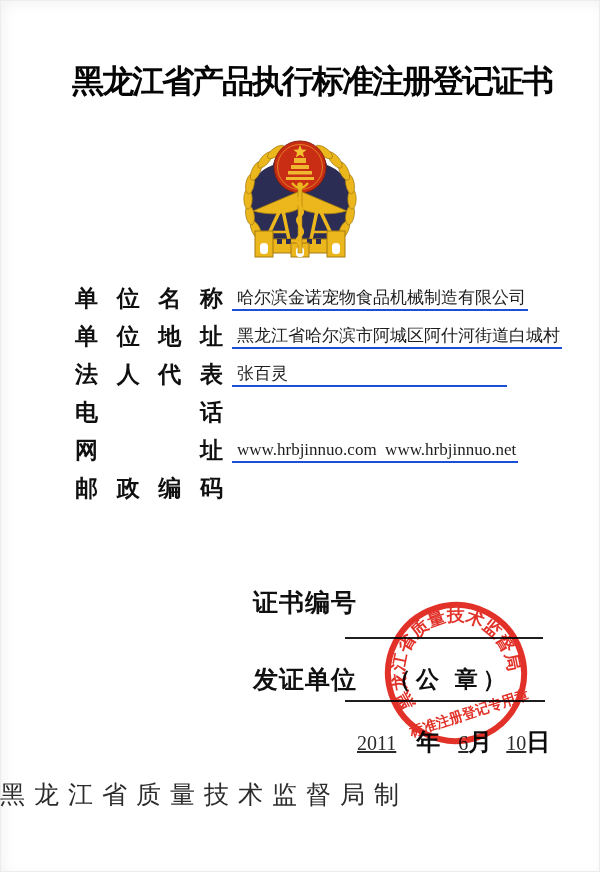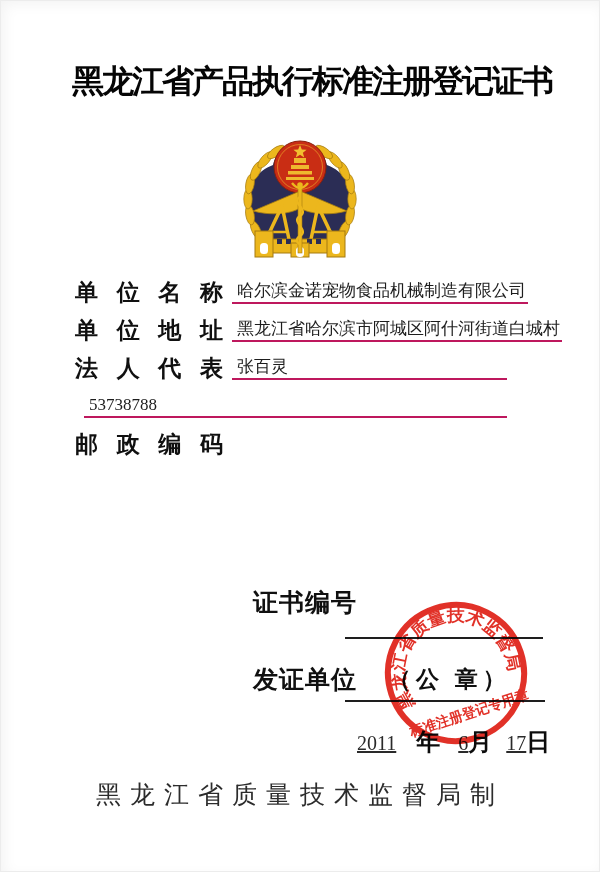--- a/index.html
+++ b/index.html
@@ -10,41 +10,41 @@
     box-shadow:inset 0 0 0 1px #ececec, inset 4px 4px 14px rgba(0,0,0,.05);
   }
   .title{
     position:absolute;top:60px;left:12px;width:100%;text-align:center;
     font-size:32px;font-weight:bold;letter-spacing:-2px;color:#050505;
     white-space:nowrap;
   }
   .emblem{position:absolute;left:229px;top:131px;width:142px;height:134px;}
   
   .fields{position:absolute;left:75px;top:280px;width:432px;}
-  .row{display:flex;align-items:flex-start;height:38px;}
+  .row{display:flex;align-items:center;height:38px;}
   .row-label{
     width:148px;flex:0 0 148px;font-size:23px;font-weight:bold;color:#101010;
     text-align:justify;text-align-last:justify;line-height:1.15;
   }
   .row-value{
-    flex:1;margin-left:9px;border-bottom:2px solid #be185d;
+    flex:1;margin-left:9px;border-bottom:2px solid #1d4ed8;
     font-size:17px;color:#1d1d1d;white-space:pre;line-height:1.25;
     padding:0 2px 1px 5px;
   }
   
   .blk-label{position:absolute;font-size:25px;font-weight:bold;color:#101010;letter-spacing:1px;white-space:nowrap;}
   .hline{position:absolute;border-top:2px solid #1e1e1e;height:0;}
   .seal-hint{position:absolute;font-size:23px;font-weight:bold;color:#101010;letter-spacing:5px;white-space:nowrap;text-align:center;}
   .date-row{position:absolute;left:357px;top:726px;font-size:20px;color:#222;white-space:nowrap;}
   .date-row .num{font-size:20px;color:#2a2a2a;text-decoration:underline;}
   .date-row .unit{font-size:24px;font-weight:bold;color:#0c0c0c;}
   .sp-a{margin-left:20px;} .sp-b{margin-left:18px;} .sp-c{margin-left:14px;}
   .stamp{position:absolute;left:365px;top:591px;width:182px;height:168px;mix-blend-mode:multiply;opacity:.95;}
   .footer{
-    position:absolute;top:778px;left:0;width:100%;text-align:center;
+    position:absolute;top:778px;left:0;width:100%;
     font-size:25px;letter-spacing:9px;color:#2c2c2c;white-space:nowrap;
   }
 </style>
 </head>
 <body>
 
 <div class="page">
 
   <div class="title">黑龙江省产品执行标准注册登记证书</div>
 
@@ -126,36 +126,40 @@
     </div>
     <div class="row">
       <div class="row-label">单位地址</div>
       <div class="row-value">黑龙江省哈尔滨市阿城区阿什河街道白城村</div>
     </div>
     <div class="row">
       <div class="row-label">法人代表</div>
       <div class="row-value">张百灵</div>
     </div>
     <div class="row">
-      <div class="row-value">53738788</div>
+      <div class="row-label">电话</div>
+    </div>
+    <div class="row">
+      <div class="row-label">网址</div>
+      <div class="row-value">www.hrbjinnuo.com  www.hrbjinnuo.net</div>
     </div>
     <div class="row">
       <div class="row-label">邮政编码</div>
     </div>
   </div>
 
   <div class="blk-label" style="left:253px;top:586px;">证书编号</div>
   <div class="hline" style="left:345px;top:637px;width:198px;"></div>
 
   <div class="blk-label" style="left:253px;top:663px;">发证单位</div>
   <div class="seal-hint" style="left:388px;top:664px;">（公 章）</div>
   <div class="hline" style="left:345px;top:700px;width:200px;"></div>
 
   <div class="date-row">
-    <span class="num">2011</span><span class="unit sp-a">年</span><span class="num sp-b">6</span><span class="unit">月</span><span class="num sp-c">17</span><span class="unit">日</span>
+    <span class="num">2011</span><span class="unit sp-a">年</span><span class="num sp-b">6</span><span class="unit">月</span><span class="num sp-c">10</span><span class="unit">日</span>
   </div>
 
   <svg class="stamp" viewBox="0 0 182 168">
     <g transform="rotate(-18 91 82)">
       <circle cx="91" cy="82" r="68" fill="none" stroke="#e0261c" stroke-width="6"></circle>
       <path id="stampArc" d="M42.1,99.8 A52,52 0 1,1 141.2,95.5" fill="none"></path>
       <text font-size="16.5" font-weight="bold" fill="#e0261c">
         <textPath href="#stampArc" startOffset="0" textLength="196" lengthAdjust="spacingAndGlyphs">黑龙江省质量技术监督局</textPath>
       </text>
       <text x="91" y="129" text-anchor="middle" font-size="14" font-weight="bold" fill="#e0261c" textLength="124" lengthAdjust="spacingAndGlyphs">标准注册登记专用章</text>

